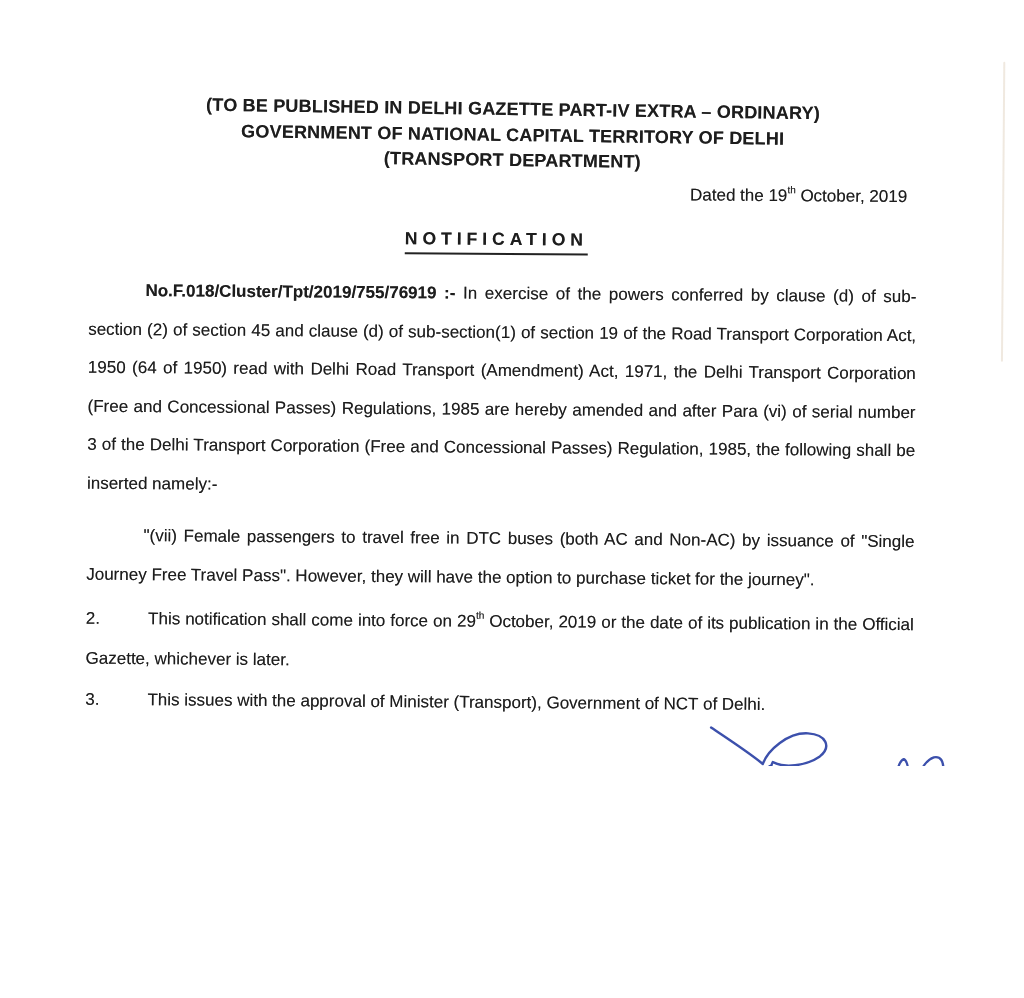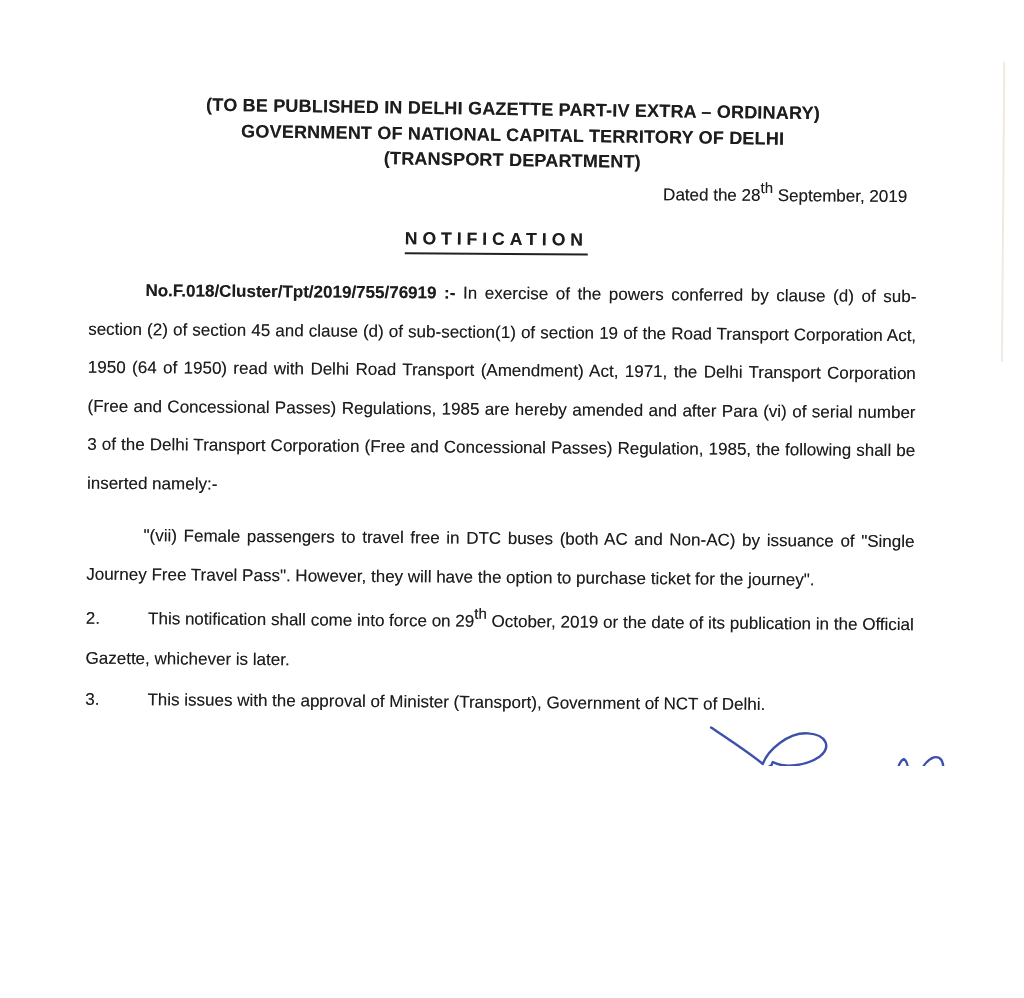--- a/index.html
+++ b/index.html
@@ -41,21 +41,21 @@
     font-size:17px;line-height:38.6px;
     text-align:justify;
   }
   .indent{ text-indent:57px; }
   .para1{ top:275px; }
   .para2{ top:520px; }
   .item2{ top:602px; line-height:39.5px; }
   .item3{ top:684px; }
   .ref{ font-weight:bold; }
   .gap{ display:inline-block;width:48px; }
-  sup{ font-size:15px; position:relative; top:-1px; vertical-align:super; line-height:0; }
+  sup{ font-size:10px; position:relative; top:-1px; vertical-align:super; line-height:0; }
   .sig-svg{ position:absolute; left:628px; top:714px; width:390px; height:186px; color:#3247a8; }
   .sig-svg path{ fill:none; stroke:currentColor; stroke-width:2.4; stroke-linecap:round; stroke-linejoin:round; opacity:0.95; }
   .sig-text{
     position:absolute; top:848px; right:114px;
     text-align:right; font-size:17.5px; line-height:23.5px;
   }
   .edge-artifact{
     position:absolute; left:1000px; top:58px; width:2px; height:300px;
     background:rgba(185,155,115,0.22); border-radius:2px;
   }
@@ -65,21 +65,21 @@
 
 <div class="canvas">
   <div class="sheet">
 
     <div class="header txt">
       <div>(TO BE PUBLISHED IN DELHI GAZETTE PART-IV EXTRA – ORDINARY)</div>
       <div>GOVERNMENT OF NATIONAL CAPITAL TERRITORY OF DELHI</div>
       <div>(TRANSPORT DEPARTMENT)</div>
     </div>
 
-    <div class="dateline txt"><span>Dated the 28</span><sup>th</sup><span> September, 2019</span></div>
+    <div class="dateline txt"><span>Dated the 19</span><sup>th</sup><span> October, 2019</span></div>
 
     <div class="titlewrap">
       <span class="doc-title txt">NOTIFICATION</span>
     </div>
 
     <p class="para indent para1 txt"><span class="ref">No.F.018/Cluster/Tpt/2019/755/76919 :-</span><span> In exercise of the powers conferred by clause (d) of sub-section (2) of section 45 and clause (d) of sub-section(1) of section 19 of the Road Transport Corporation Act, 1950 (64 of 1950) read with Delhi Road Transport (Amendment) Act, 1971, the Delhi Transport Corporation (Free and Concessional Passes) Regulations, 1985 are hereby amended and after Para (vi) of serial number 3 of the Delhi Transport Corporation (Free and Concessional Passes) Regulation, 1985, the following shall be inserted namely:-</span></p>
 
     <p class="para indent para2 txt">"(vii) Female passengers to travel free in DTC buses (both AC and Non-AC) by issuance of "Single Journey Free Travel Pass". However, they will have the option to purchase ticket for the journey".</p>
 
     <p class="para item2 txt"><span>2.</span><span class="gap"></span><span>This notification shall come into force on 29</span><sup>th</sup><span> October, 2019 or the date of its publication in the Official Gazette, whichever is later.</span></p>

